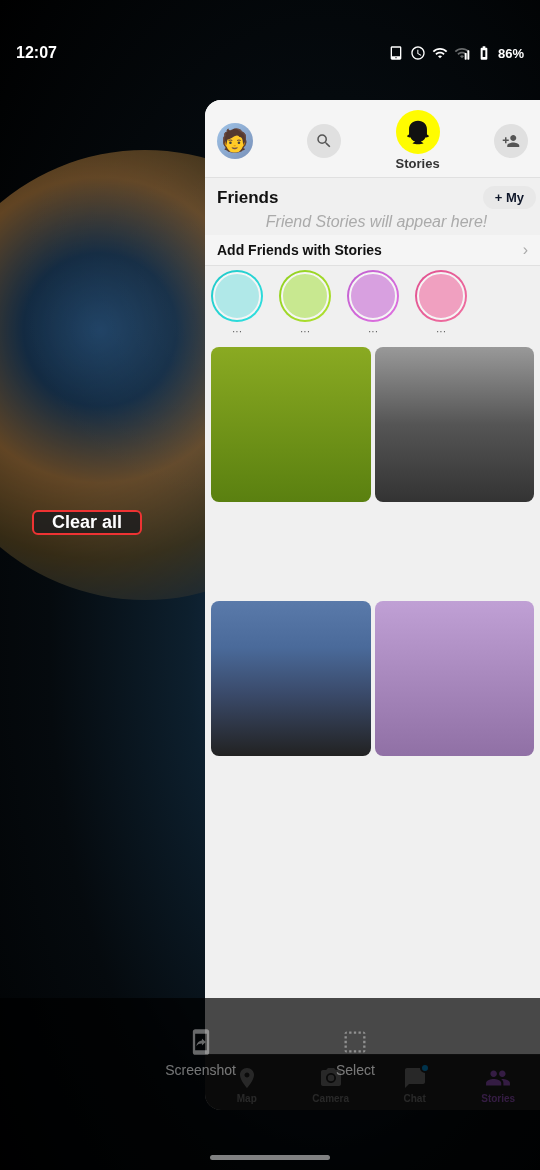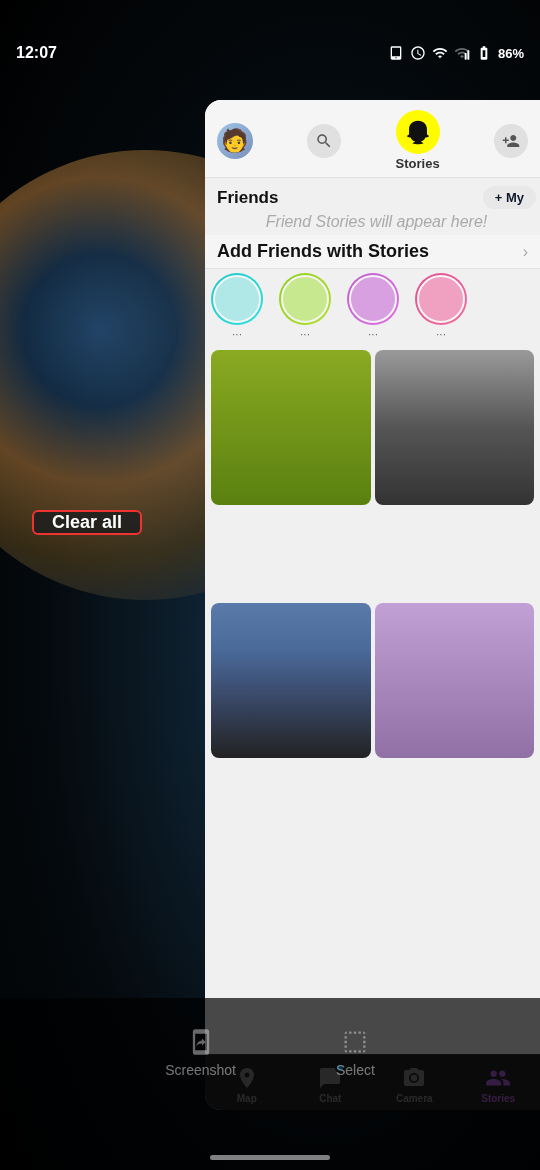--- a/index.html
+++ b/index.html
@@ -235,21 +235,21 @@
     .add-friends-row {
       display: flex;
       align-items: center;
       justify-content: space-between;
       padding: 6px 12px;
       background: #f5f5f5;
       border-bottom: 1px solid #e0e0e0;
       cursor: pointer;
     }
     .add-friends-text {
-      font-size: 18px;
+      font-size: 14px;
       font-weight: 700;
       color: #111;
     }
     .chevron-right {
       color: #aaa;
       font-size: 16px;
     }
 
     
     .stories-grid {
@@ -512,35 +512,35 @@
   <div class="bottom-nav">
     <div class="nav-item">
       <div class="nav-icon">
         <svg width="24" height="24" viewBox="0 0 24 24" fill="#888">
           <path d="M12 2C8.13 2 5 5.13 5 9c0 5.25 7 13 7 13s7-7.75 7-13c0-3.87-3.13-7-7-7zm0 9.5c-1.38 0-2.5-1.12-2.5-2.5s1.12-2.5 2.5-2.5 2.5 1.12 2.5 2.5-1.12 2.5-2.5 2.5z"></path>
         </svg>
       </div>
       <span class="nav-label">Map</span>
     </div>
     <div class="nav-item">
+      <div class="nav-icon">
+        <svg width="24" height="24" viewBox="0 0 24 24" fill="#888">
+          <path d="M12 15.2A3.2 3.2 0 1 0 12 8.8a3.2 3.2 0 0 0 0 6.4zM9 2L7.17 4H4c-1.1 0-2 .9-2 2v12c0 1.1.9 2 2 2h16c1.1 0 2-.9 2-2V6c0-1.1-.9-2-2-2h-3.17L15 2H9zm3 15c-2.76 0-5-2.24-5-5s2.24-5 5-5 5 2.24 5 5-2.24 5-5 5z"></path>
+        </svg>
+      </div>
+      <span class="nav-label">Camera</span>
+    </div>
+    <div class="nav-item">
       <div class="nav-icon nav-badge">
         <svg width="24" height="24" viewBox="0 0 24 24" fill="#888">
           <path d="M20 2H4c-1.1 0-2 .9-2 2v18l4-4h14c1.1 0 2-.9 2-2V4c0-1.1-.9-2-2-2z"></path>
         </svg>
         <div class="badge-dot"></div>
       </div>
       <span class="nav-label">Chat</span>
-    </div>
-    <div class="nav-item">
-      <div class="nav-icon">
-        <svg width="24" height="24" viewBox="0 0 24 24" fill="#888">
-          <path d="M12 15.2A3.2 3.2 0 1 0 12 8.8a3.2 3.2 0 0 0 0 6.4zM9 2L7.17 4H4c-1.1 0-2 .9-2 2v12c0 1.1.9 2 2 2h16c1.1 0 2-.9 2-2V6c0-1.1-.9-2-2-2h-3.17L15 2H9zm3 15c-2.76 0-5-2.24-5-5s2.24-5 5-5 5 2.24 5 5-2.24 5-5 5z"></path>
-        </svg>
-      </div>
-      <span class="nav-label">Camera</span>
     </div>
     <div class="nav-item">
       <div class="nav-icon">
         <svg width="26" height="26" viewBox="0 0 24 24" fill="#b060e0">
           <path d="M16 11c1.66 0 2.99-1.34 2.99-3S17.66 5 16 5c-1.66 0-3 1.34-3 3s1.34 3 3 3zm-8 0c1.66 0 2.99-1.34 2.99-3S9.66 5 8 5C6.34 5 5 6.34 5 8s1.34 3 3 3zm0 2c-2.33 0-7 1.17-7 3.5V19h14v-2.5c0-2.33-4.67-3.5-7-3.5zm8 0c-.29 0-.62.02-.97.05 1.16.84 1.97 1.97 1.97 3.45V19h6v-2.5c0-2.33-4.67-3.5-7-3.5z"></path>
         </svg>
       </div>
       <span class="nav-label active">Stories</span>
     </div>
   </div>

